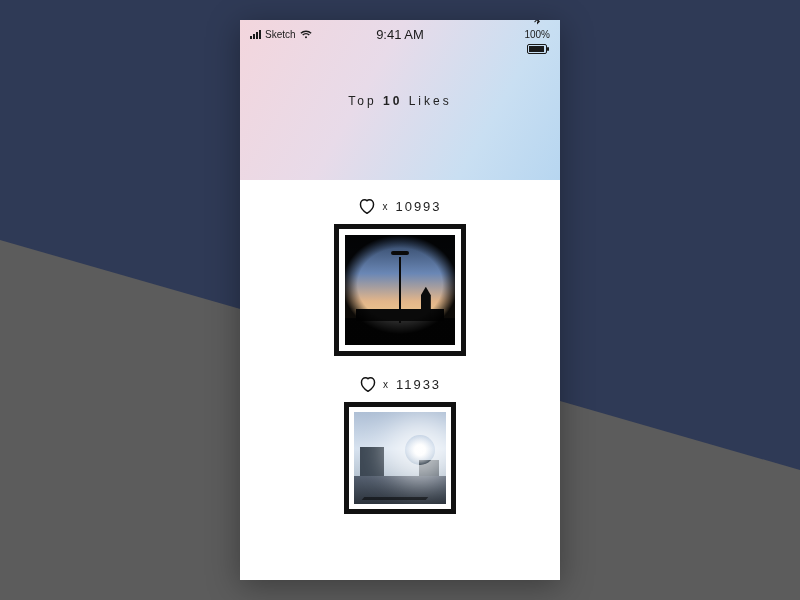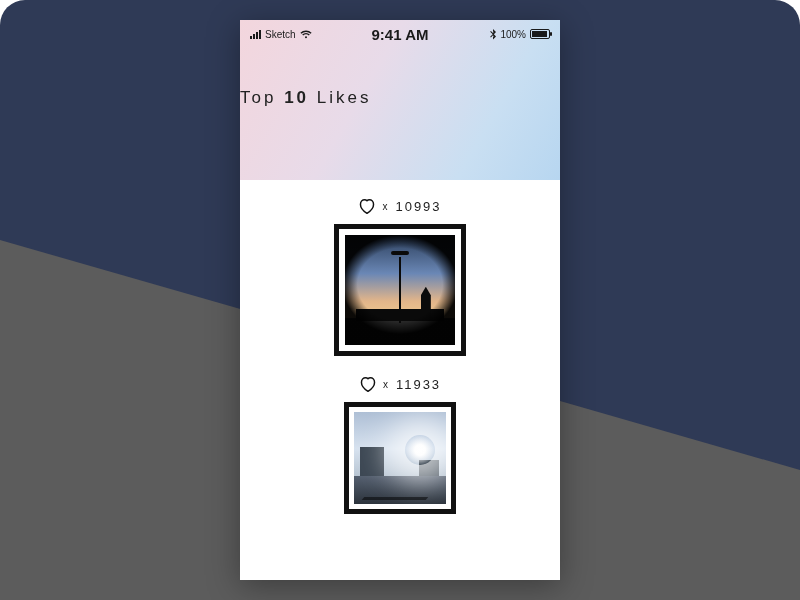--- a/index.html
+++ b/index.html
@@ -2,21 +2,20 @@
 <html><head>
 <meta charset="utf-8">
 <style>
   * { margin: 0; padding: 0; box-sizing: border-box; }
   html, body { width: 800px; height: 600px; overflow: hidden; font-family: -apple-system, "Helvetica Neue", Arial, sans-serif; }
   .canvas {
     position: relative;
     width: 800px;
     height: 600px;
     background: #2f3a56;
-    border-radius: 25px;
   }
   .diagonal {
     position: absolute;
     left: 0; top: 0; width: 800px; height: 600px;
   }
   .phone {
     position: absolute;
     left: 240px;
     top: 20px;
     width: 320px;
@@ -35,41 +34,42 @@
     position: absolute;
     top: 6px; left: 0; right: 0;
     height: 16px;
     display: flex;
     align-items: center;
     font-size: 10px;
     color: #1a1a1a;
     padding: 0 10px;
   }
   .status-left { display: flex; align-items: center; gap: 4px; }
-  .status-center { position: absolute; left: 0; right: 0; text-align: center; font-weight: 700; font-size: 15px; }
-  .status-right { margin-left: auto; display: flex; align-items: center; gap: 4px; }
+  .status-center { position: absolute; left: 0; right: 0; text-align: center; font-weight: 400; font-size: 13px; }
+  .status-right { margin-left: auto; display: flex; align-items: center; gap: 4px; flex-direction: column; }
   .signal-bars { display: inline-flex; align-items: flex-end; gap: 1px; }
   .signal-bars span { width: 2px; background: #1a1a1a; display: inline-block; }
   .signal-bars span:nth-child(1){height:3px;}
   .signal-bars span:nth-child(2){height:5px;}
   .signal-bars span:nth-child(3){height:7px;}
   .signal-bars span:nth-child(4){height:9px;}
   .wifi-icon svg, .bt-icon svg { display:block; }
   .battery {
     width: 20px; height: 10px; border: 1px solid #1a1a1a; border-radius: 2px; position: relative;
   }
   .battery::after {
     content: ""; position: absolute; right: -3px; top: 2px; width: 2px; height: 4px; background: #1a1a1a; border-radius: 1px;
   }
   .battery-fill { position: absolute; left: 1px; top: 1px; bottom: 1px; right: 2px; background: #1a1a1a; }
   .page-title {
     position: absolute;
     left: 0; right: 0;
-    top: 68px;
-    font-size: 17px;
+    top: 74px;
+    text-align: center;
+    font-size: 12px;
     letter-spacing: 3px;
     color: #222;
   }
   .page-title .bold { font-weight: 700; }
   .content {
     padding: 18px 0 0;
     display: flex;
     flex-direction: column;
     align-items: center;
     gap: 20px;

